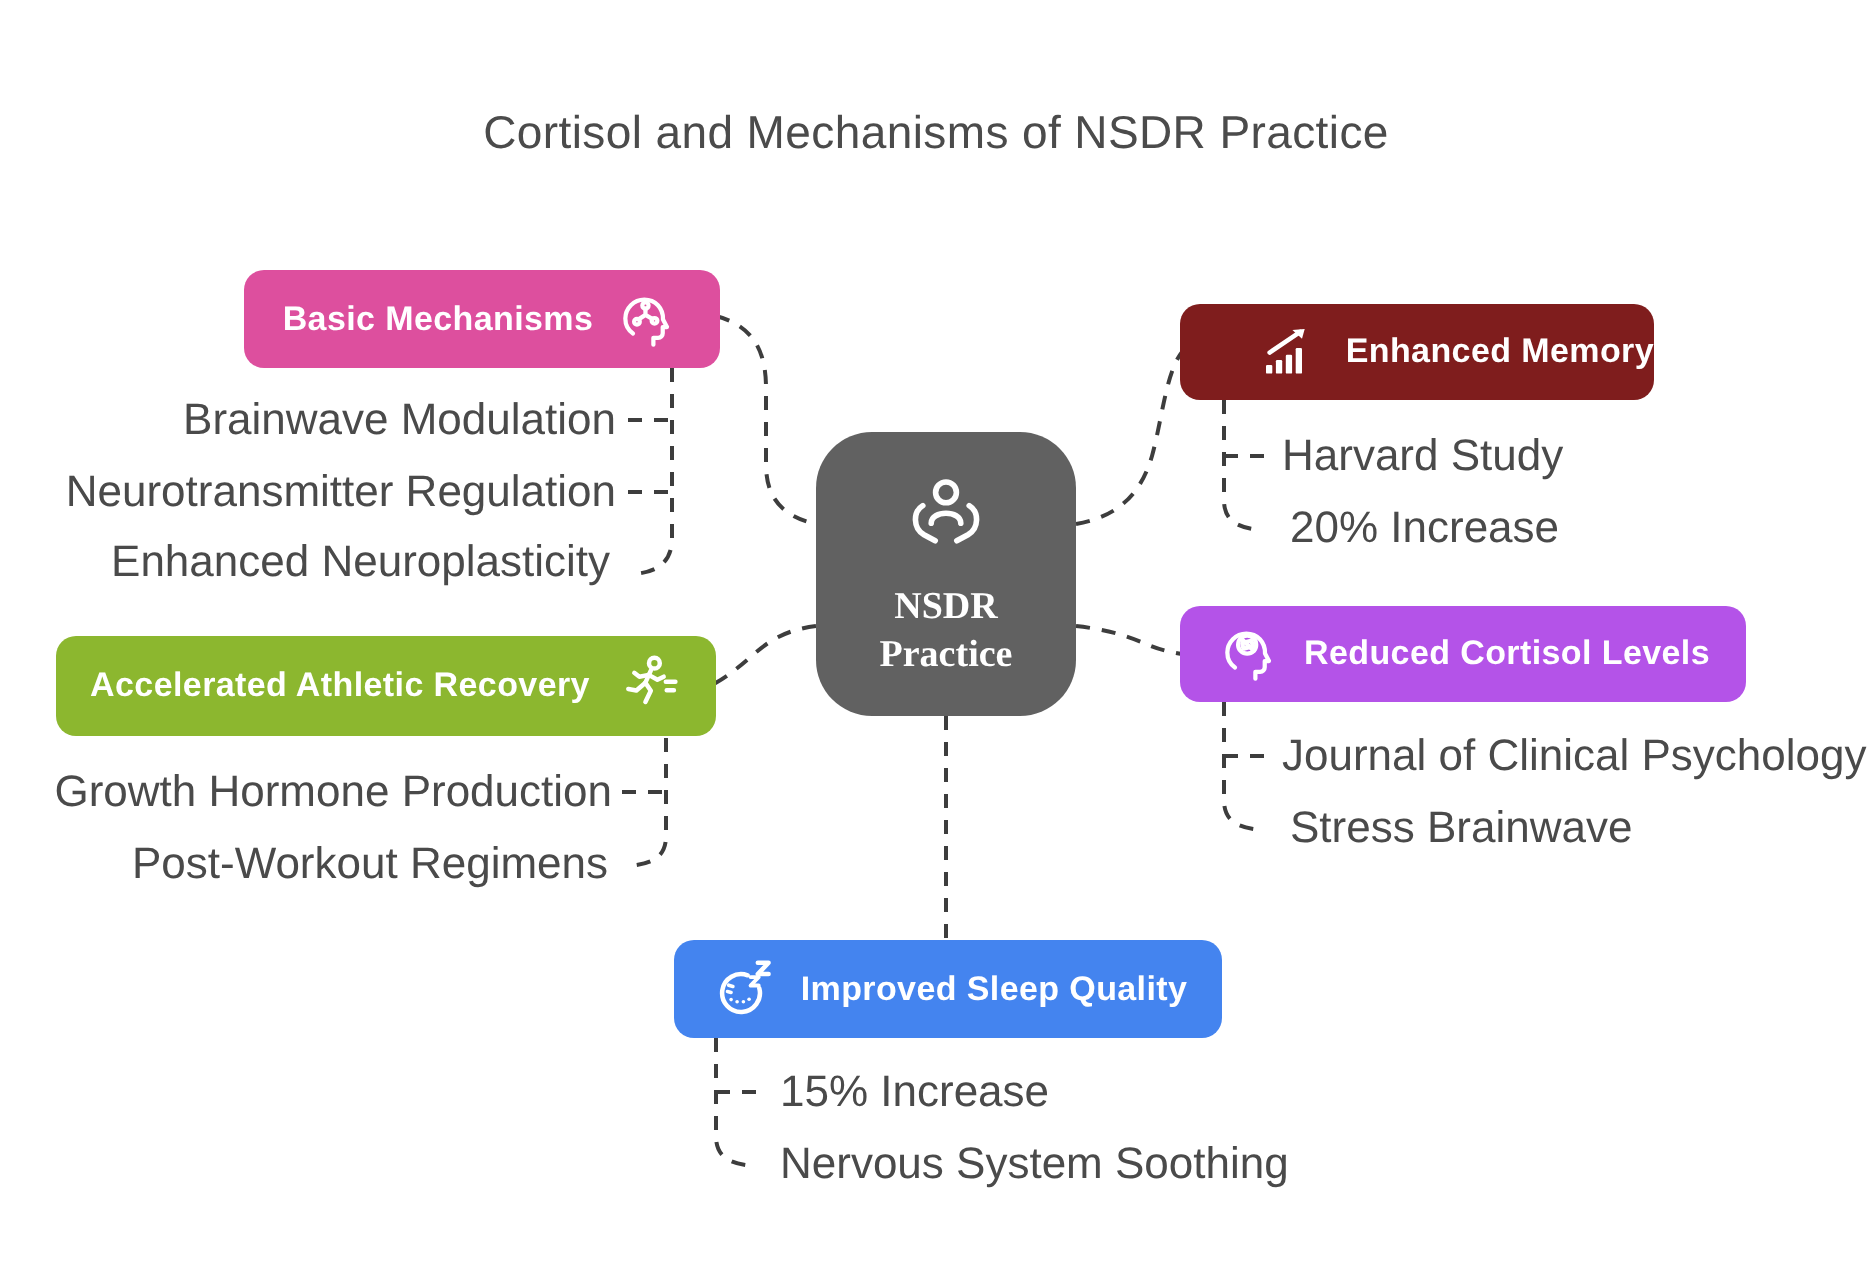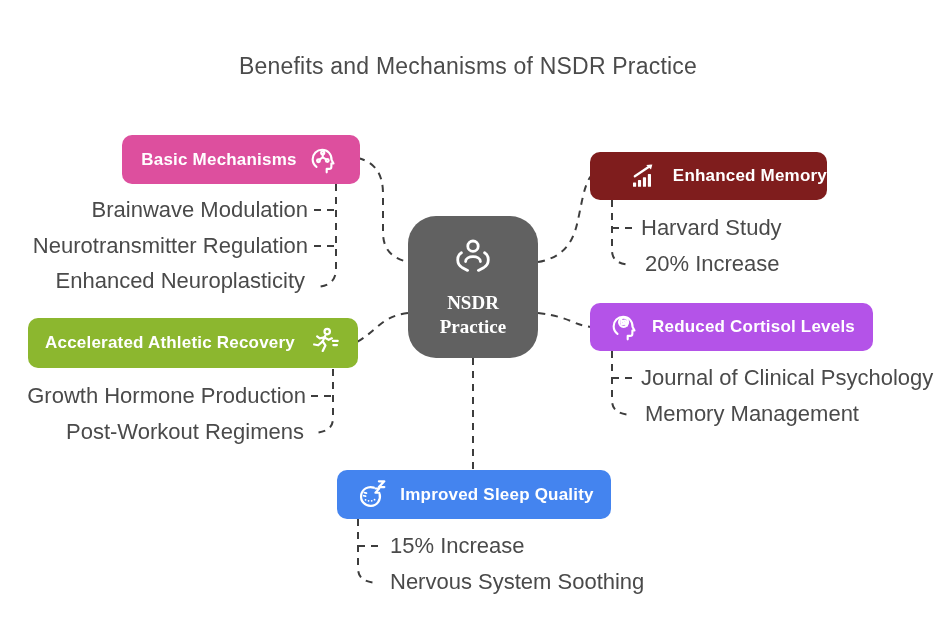--- a/index.html
+++ b/index.html
@@ -32,21 +32,21 @@
   .sub-label{
     position:absolute;font-size:22px;color:#4a4a4a;white-space:nowrap;line-height:24px;
   }
   .align-r{text-align:right;}
 </style>
 </head>
 <body>
 
 <div class="stage">
 
-  <div class="title">Benefits and Mechanisms of NSDR Practice</div>
+  <div class="title">Cortisol and Mechanisms of NSDR Practice</div>
 
   <svg class="connectors" width="936" height="642" viewBox="0 0 936 642">
     <g fill="none" stroke-width="2" stroke-dasharray="7 6" style="stroke: rgb(61, 61, 61);">
       <path d="M358 158 C377 163 383 176 383 194 L383 232 C383 249 391 258 408 262"></path>
       <path d="M408 313 C392 315 384 321 377 327 C369 334 364 338 357 342"></path>
       <path d="M538 262 C561 258 571 245 576 228 C581 210 583 186 591 176"></path>
       <path d="M538 313 C556 315 566 319 573 322 C580 325 585 326 591 327"></path>
       <path d="M473 358 L473 470"></path>
 
       <path d="M336 184 L336 269 C336 280 330 286 317 287"></path>
@@ -156,18 +156,18 @@
   <div class="sub-label align-r" style="right:628px;top:234px;">Neurotransmitter Regulation</div>
   <div class="sub-label align-r" style="right:631px;top:269px;">Enhanced Neuroplasticity</div>
 
   <div class="sub-label" style="left:641px;top:216px;">Harvard Study</div>
   <div class="sub-label" style="left:645px;top:252px;">20% Increase</div>
 
   <div class="sub-label align-r" style="right:630px;top:384px;">Growth Hormone Production</div>
   <div class="sub-label align-r" style="right:632px;top:420px;">Post-Workout Regimens</div>
 
   <div class="sub-label" style="left:641px;top:366px;">Journal of Clinical Psychology</div>
-  <div class="sub-label" style="left:645px;top:402px;">Memory Management</div>
+  <div class="sub-label" style="left:645px;top:402px;">Stress Brainwave</div>
 
   <div class="sub-label" style="left:390px;top:534px;">15% Increase</div>
   <div class="sub-label" style="left:390px;top:570px;">Nervous System Soothing</div>
 
 </div>
 
 </body></html>

